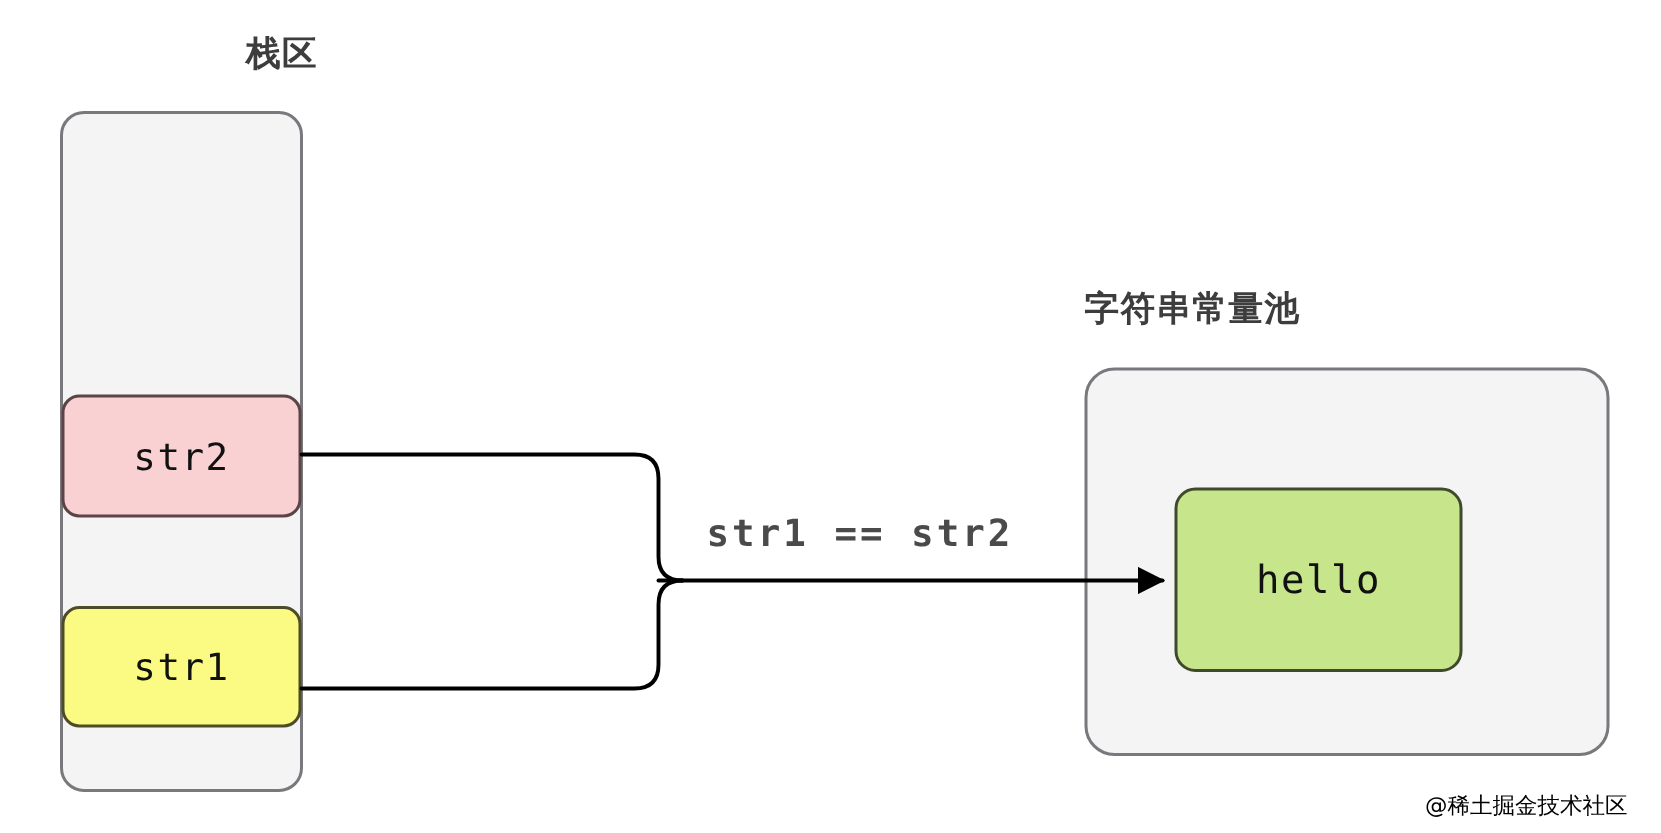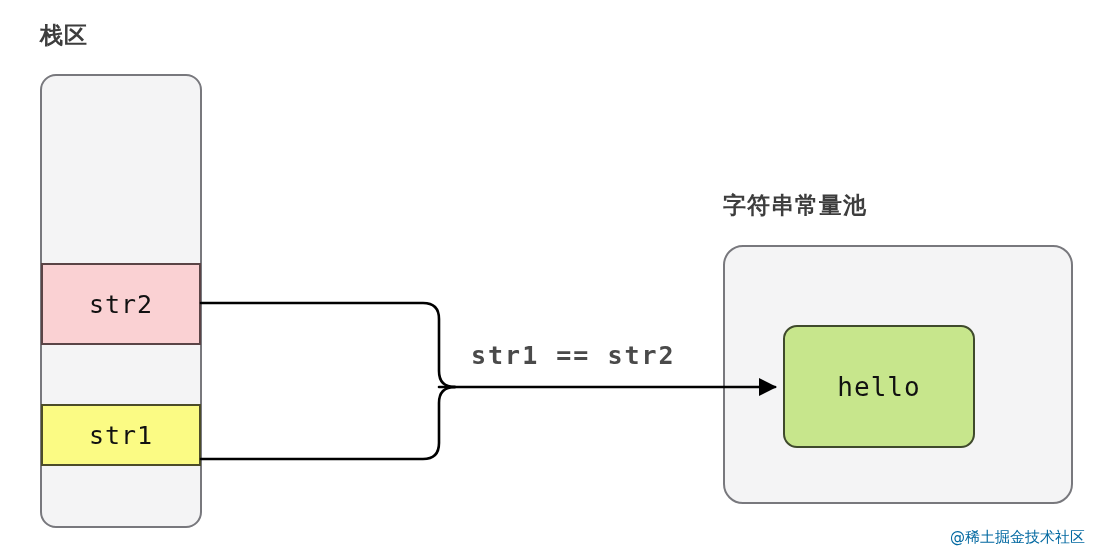--- a/index.html
+++ b/index.html
@@ -21,21 +21,21 @@
   
   .section-title {
     position: absolute;
     font-family: "DejaVu Sans", sans-serif;
     font-weight: bold;
     color: #3d3d3d;
     font-size: 23px;
     letter-spacing: 1px;
     white-space: nowrap;
   }
-  #stack-title { left: 40px; top: 20px; width: 172px; text-align: left; }
+  #stack-title { left: 40px; top: 20px; width: 172px; text-align: right; }
   #pool-title  { left: 723px; top: 190px; width: 349px; text-align: left; }
 
   
   .container-box {
     position: absolute;
     background: #f4f4f5;
     border: 2px solid #78787d;
     box-sizing: border-box;
   }
   #stack-container {
@@ -47,38 +47,38 @@
     left: 723px; top: 245px;
     width: 350px; height: 259px;
     border-radius: 20px;
   }
 
   
   .slot-box {
     position: absolute;
     border: 2px solid #4a4a32;
     box-sizing: border-box;
-    border-radius: 0;
+    border-radius: 12px;
     display: flex;
     align-items: center;
     justify-content: center;
     font-family: "DejaVu Sans Mono", monospace;
     font-size: 25px;
     color: #111111;
     letter-spacing: 1px;
   }
   #slot-str2 {
     left: 41px; top: 263px;
     width: 160px; height: 82px;
     background: #fad1d3;
     border-color: #5a4446;
   }
   #slot-str1 {
     left: 41px; top: 404px;
-    width: 160px; height: 62px;
+    width: 160px; height: 81px;
     background: #fbfb84;
     border-color: #4c4c28;
   }
   #pool-value {
     left: 783px; top: 325px;
     width: 192px; height: 123px;
     background: #c7e68c;
     border-radius: 14px;
     border-color: #3f4a2c;
     font-size: 26px;
@@ -103,21 +103,21 @@
     letter-spacing: 2px;
     white-space: nowrap;
   }
 
   
   #watermark {
     position: absolute;
     right: 22px; bottom: 8px;
     font-family: "DejaVu Sans", sans-serif;
     font-size: 15px;
-    color: #0369a1;
+    color: #000000;
     white-space: nowrap;
   }
 </style>
 </head>
 <body>
 
 <div id="canvas">
 
   <div class="section-title" id="stack-title">栈区</div>
 

